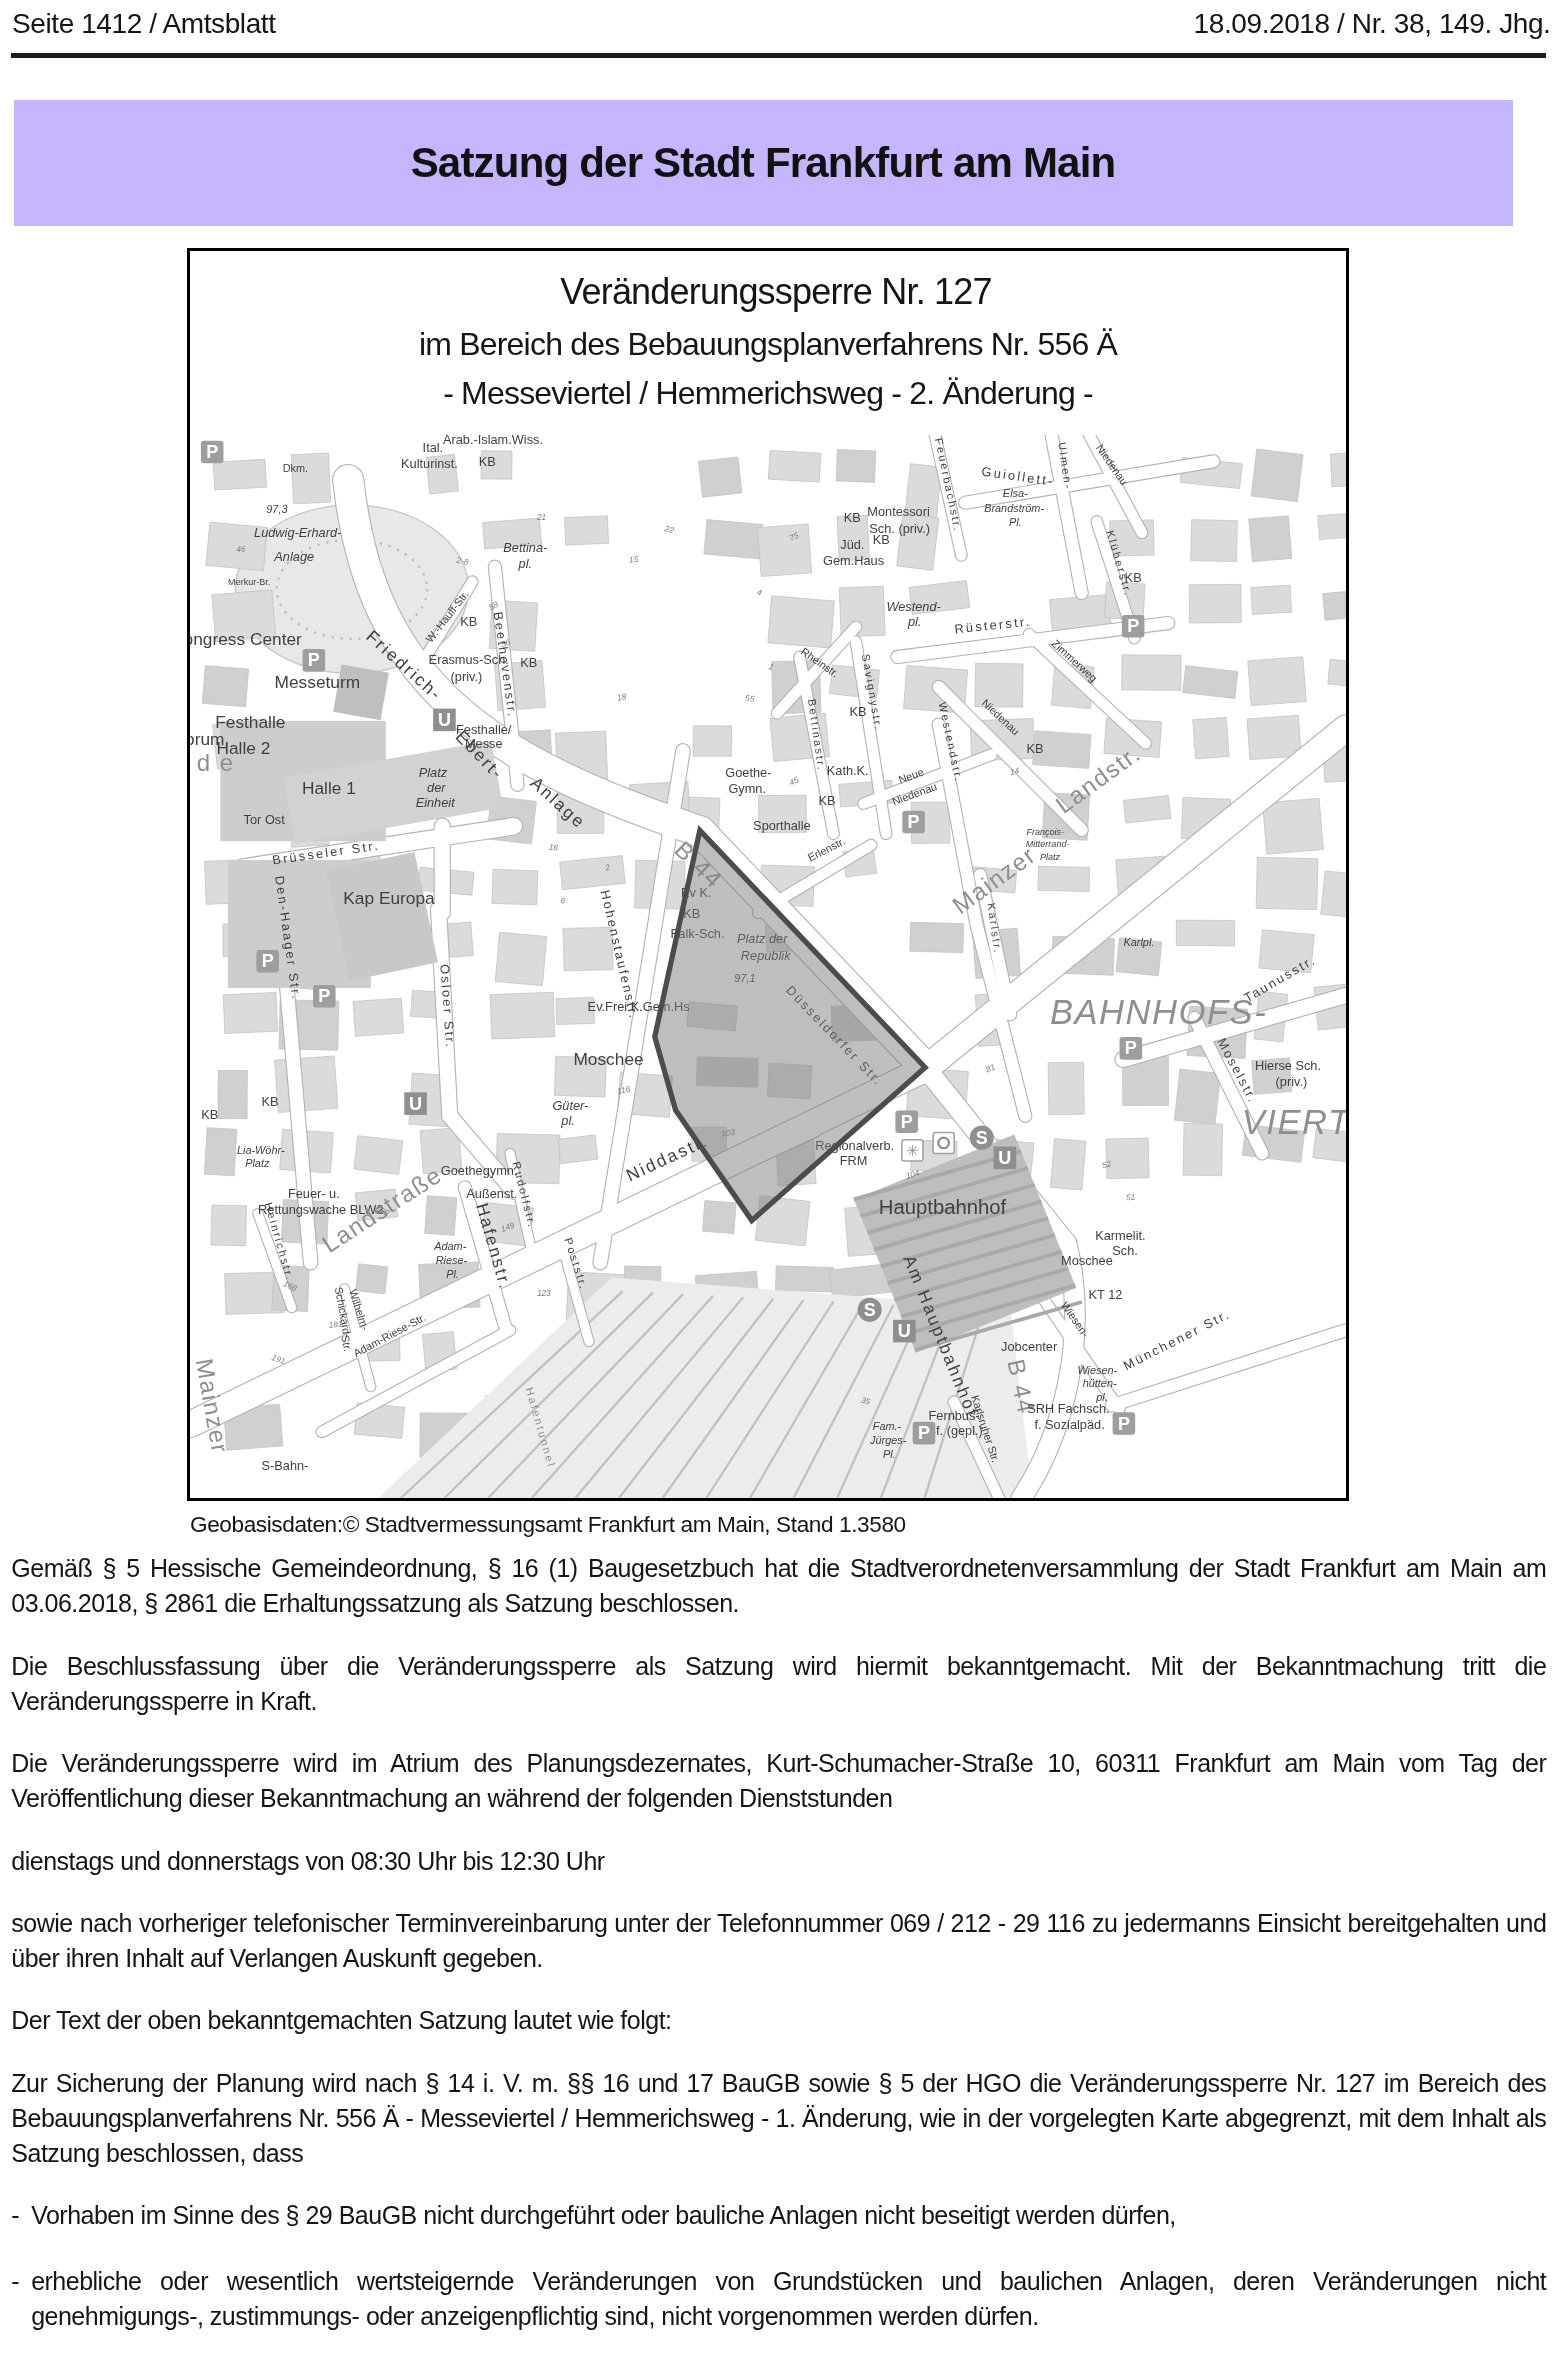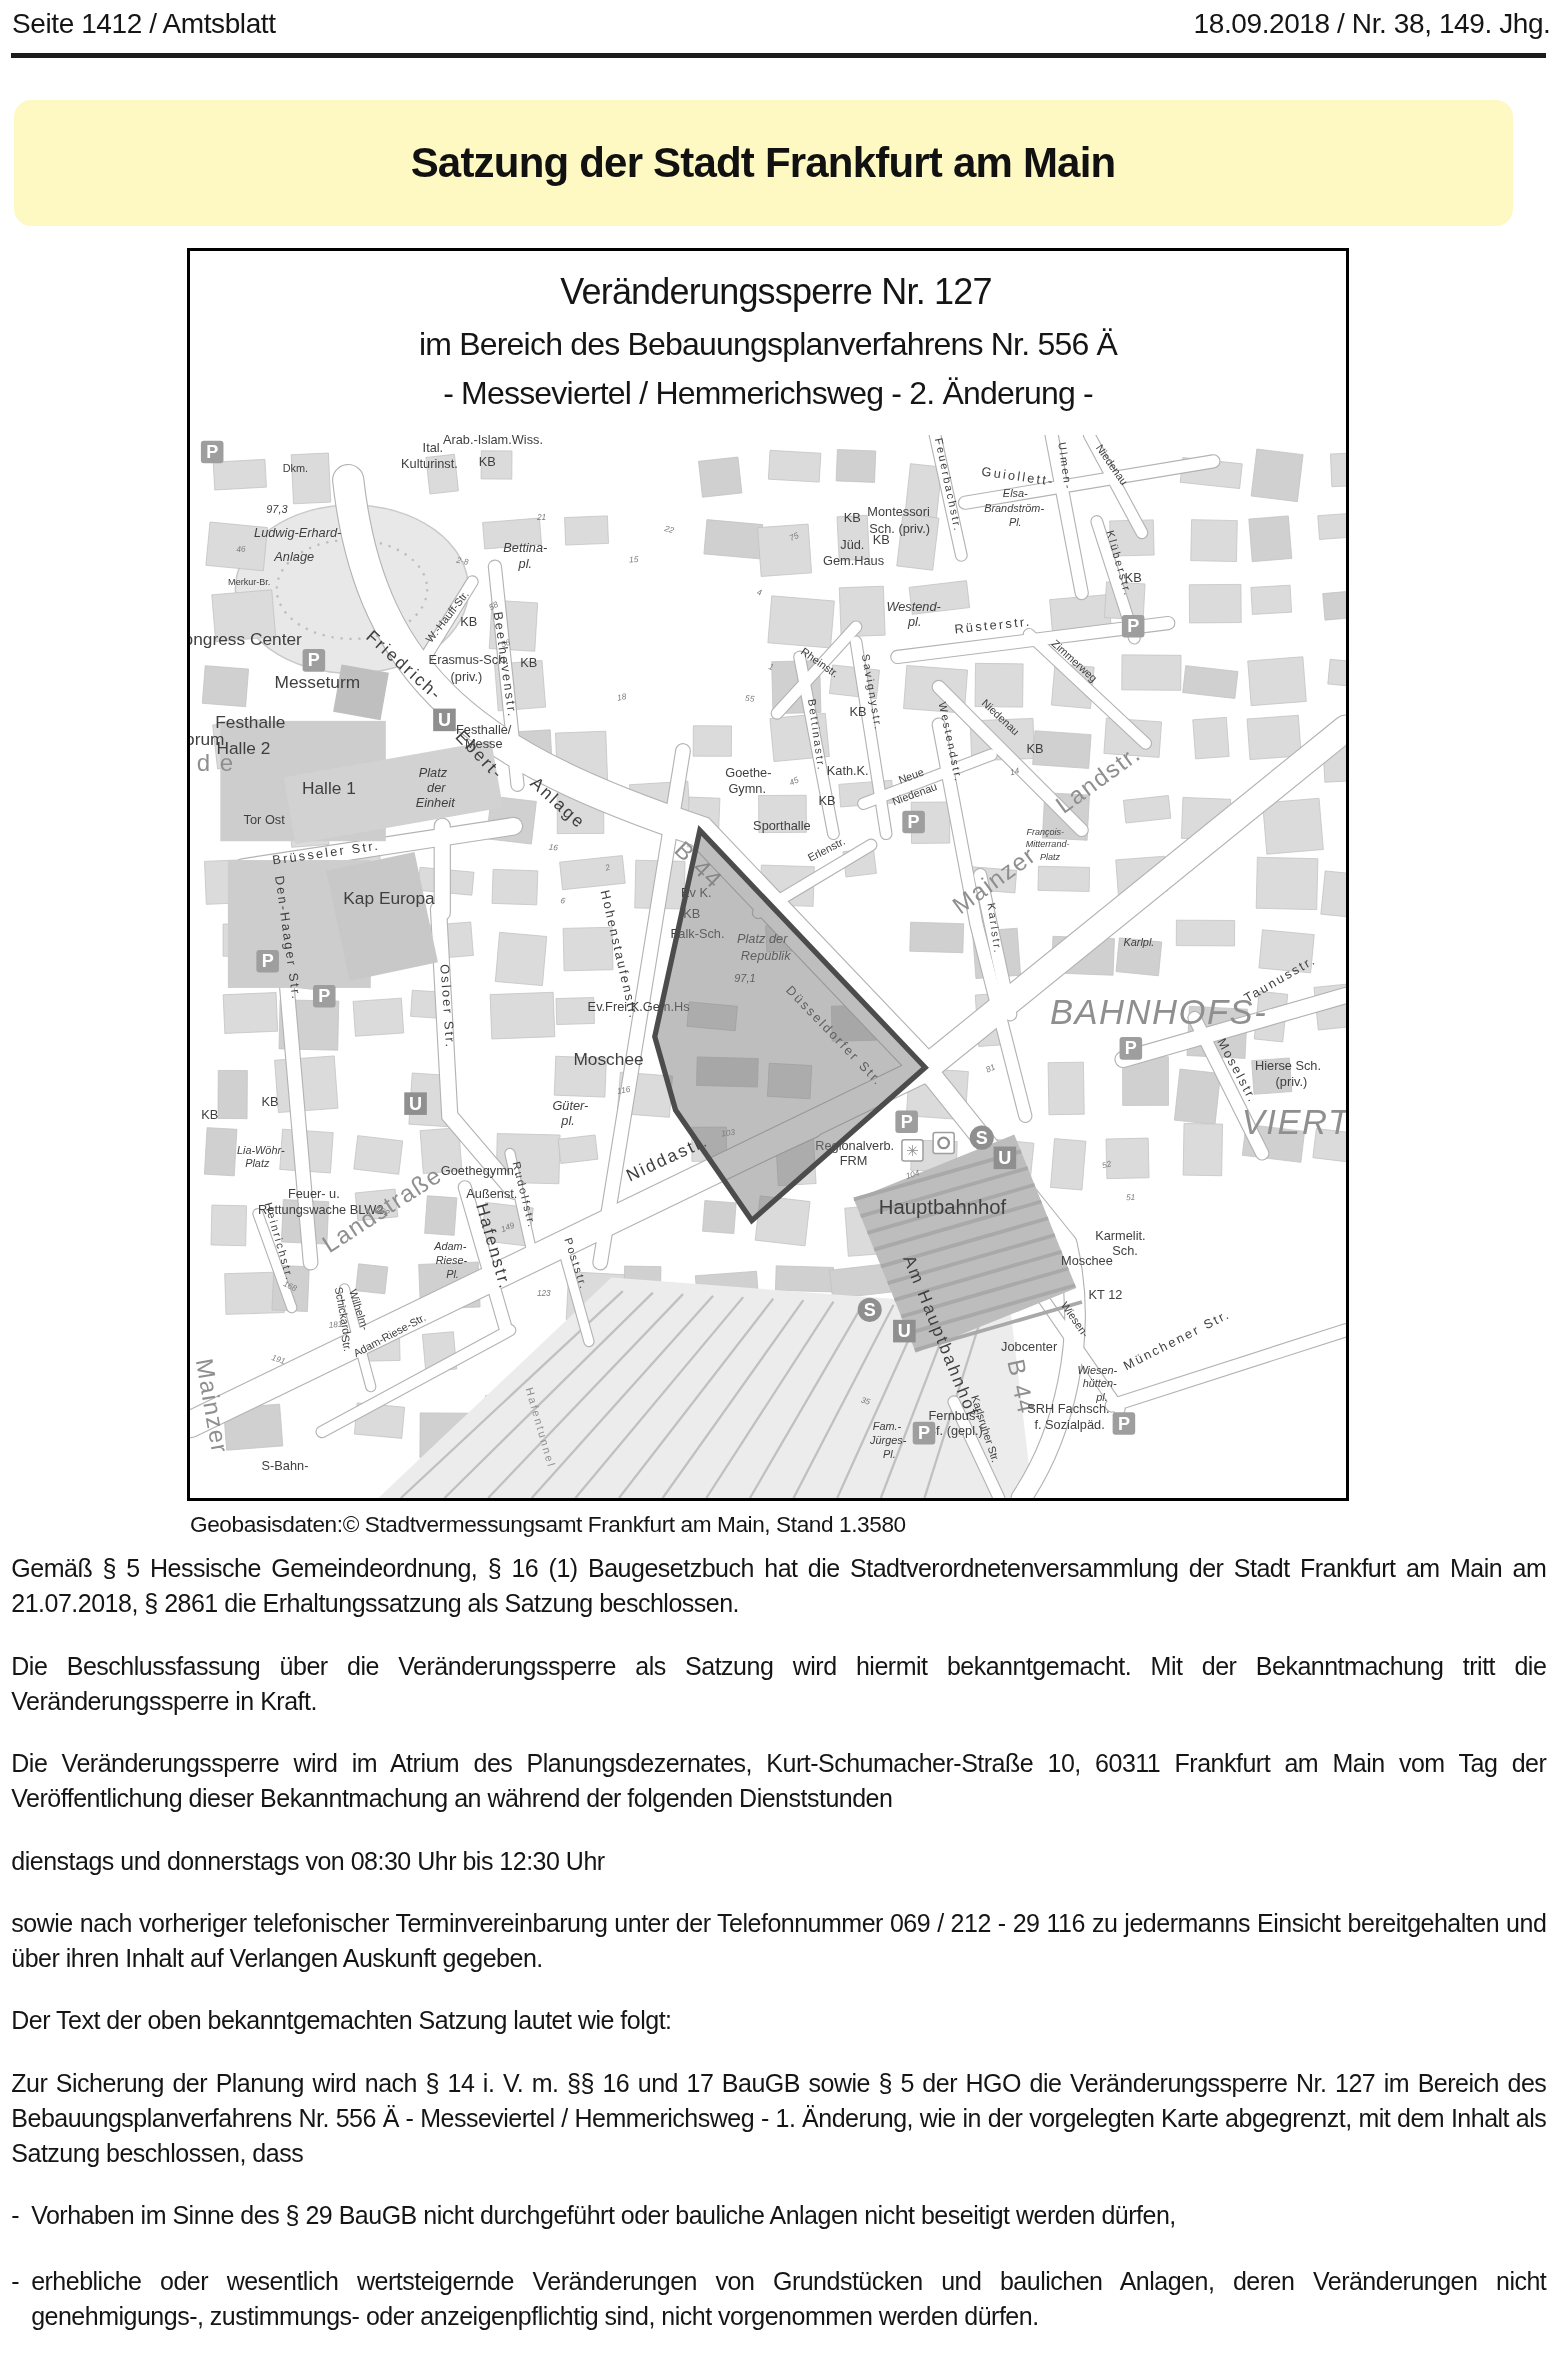--- a/index.html
+++ b/index.html
@@ -1,21 +1,21 @@
 <!DOCTYPE html>
 <html style="font-size:12px"><head>
 <meta charset="utf-8">
 <style>
   html,body{margin:0;padding:0;background:#fff;}
   .page{position:relative;width:1524px;height:2377px;background:#fff;overflow:hidden;
         font-family:"Liberation Sans",sans-serif;color:#151515;padding-left:40px;}
   .hdr-left{position:absolute;left:12px;top:7.5px;font-size:28px;letter-spacing:-0.4px;}
   .hdr-right{position:absolute;right:13.5px;top:7.5px;font-size:28px;letter-spacing:-0.4px;}
   .rule{position:absolute;left:11.3px;top:53px;width:1535px;height:5.3px;background:#1c1c1c;}
-  .titlebar{position:absolute;left:13.5px;top:100px;width:1499px;height:126px;background:#fef9c3;border-radius:17px;}
+  .titlebar{position:absolute;left:13.5px;top:100px;width:1499px;height:126px;background:#c4b5fd;}
   .titlebar span{display:block;text-align:center;line-height:126px;font-size:42px;font-weight:bold;letter-spacing:-0.8px;color:#111;}
   .nbox{position:absolute;left:187px;top:248px;width:1156px;height:1247px;border:3.8px solid #000;background:#fff;}
   .nt1{margin-top:19.6px;text-align:center;font-size:36px;letter-spacing:-0.8px;margin-left:16px;}
   .nt2{margin-top:13.5px;text-align:center;font-size:32px;letter-spacing:-0.8px;}
   .nt3{margin-top:12px;text-align:center;font-size:32px;letter-spacing:-0.8px;}
   .mapwrap{position:absolute;left:0px;top:184px;width:1156px;height:1063px;background:#fff;overflow:hidden;}
   .caption{position:absolute;left:190px;top:1512px;font-size:22.6px;letter-spacing:-0.4px;}
   .bodytext{position:absolute;left:11.3px;top:1551px;width:1535px;}
   .bodytext p{margin:0 0 27px 0;font-size:25px;line-height:1.41;letter-spacing:-0.5px;}
   .just{text-align:justify;}
@@ -579,21 +579,21 @@
             <rect x="-14" y="-14" width="28" height="28" rx="3" fill="#ffffff" stroke="#9e9e9e" stroke-width="2"></rect>
             <text x="0" y="7" font-size="20" fill="#8f8f8f" text-anchor="middle">✳</text>
           </g>
         </svg>
     </div>
   </div>
 
   <div class="caption">Geobasisdaten:© Stadtvermessungsamt Frankfurt am Main, Stand 1.3580</div>
 
   <div class="bodytext">
-    <p class="just">Gemäß § 5 Hessische Gemeindeordnung, § 16 (1) Baugesetzbuch hat die Stadtverordnetenversammlung der Stadt Frankfurt am Main am 21.07.2018, § 2861 die Erhaltungssatzung als Satzung beschlossen.</p>
+    <p class="just">Gemäß § 5 Hessische Gemeindeordnung, § 16 (1) Baugesetzbuch hat die Stadtverordnetenversammlung der Stadt Frankfurt am Main am 03.06.2018, § 2861 die Erhaltungssatzung als Satzung beschlossen.</p>
     <p class="just">Die Beschlussfassung über die Veränderungssperre als Satzung wird hiermit bekanntgemacht. Mit der Bekanntmachung tritt die Veränderungssperre in Kraft.</p>
     <p class="just">Die Veränderungssperre wird im Atrium des Planungsdezernates, Kurt-Schumacher-Straße 10, 60311 Frankfurt am Main vom Tag der Veröffentlichung dieser Bekanntmachung an während der folgenden Dienststunden</p>
     <p>dienstags und donnerstags von 08:30 Uhr bis 12:30 Uhr</p>
     <p class="just">sowie nach vorheriger telefonischer Terminvereinbarung unter der Telefonnummer 069 / 212 - 29 116 zu jedermanns Einsicht bereitgehalten und über ihren Inhalt auf Verlangen Auskunft gegeben.</p>
     <p>Der Text der oben bekanntgemachten Satzung lautet wie folgt:</p>
     <p class="just">Zur Sicherung der Planung wird nach § 14 i. V. m. §§ 16 und 17 BauGB sowie § 5 der HGO die Veränderungssperre Nr. 127 im Bereich des Bebauungsplanverfahrens Nr. 556 Ä - Messeviertel / Hemmerichsweg - 1. Änderung, wie in der vorgelegten Karte abgegrenzt, mit dem Inhalt als Satzung beschlossen, dass</p>
     <div class="bullet">
       <span class="dash">-</span>
       <span class="btext just">Vorhaben im Sinne des § 29 BauGB nicht durchgeführt oder bauliche Anlagen nicht beseitigt werden dürfen,</span>
     </div>

